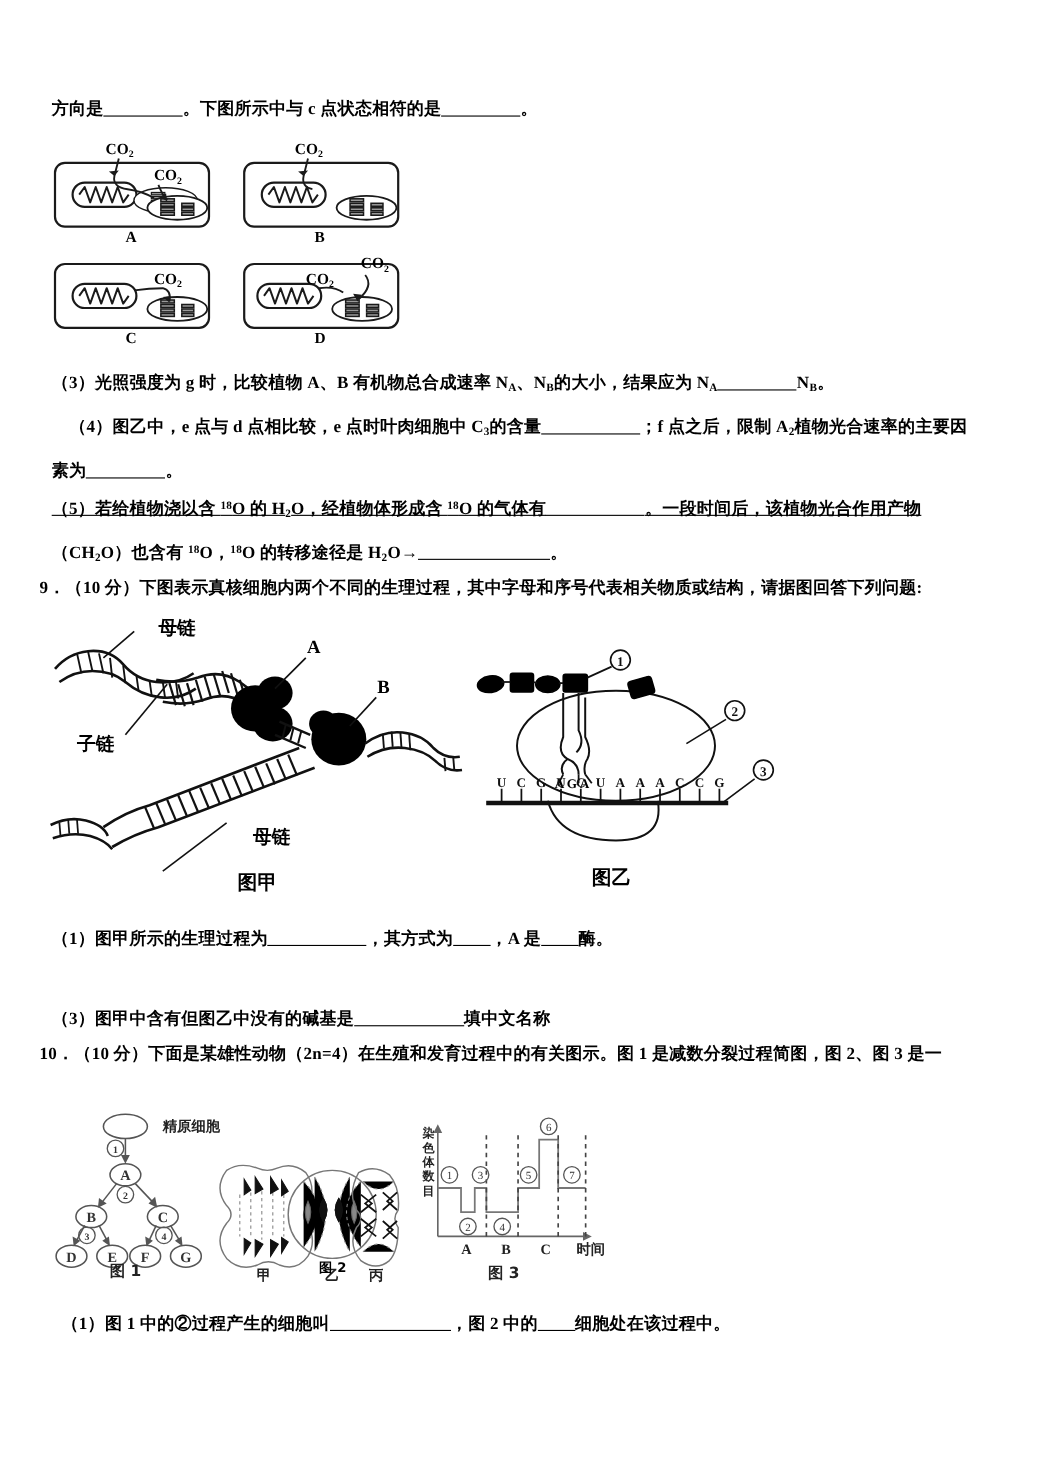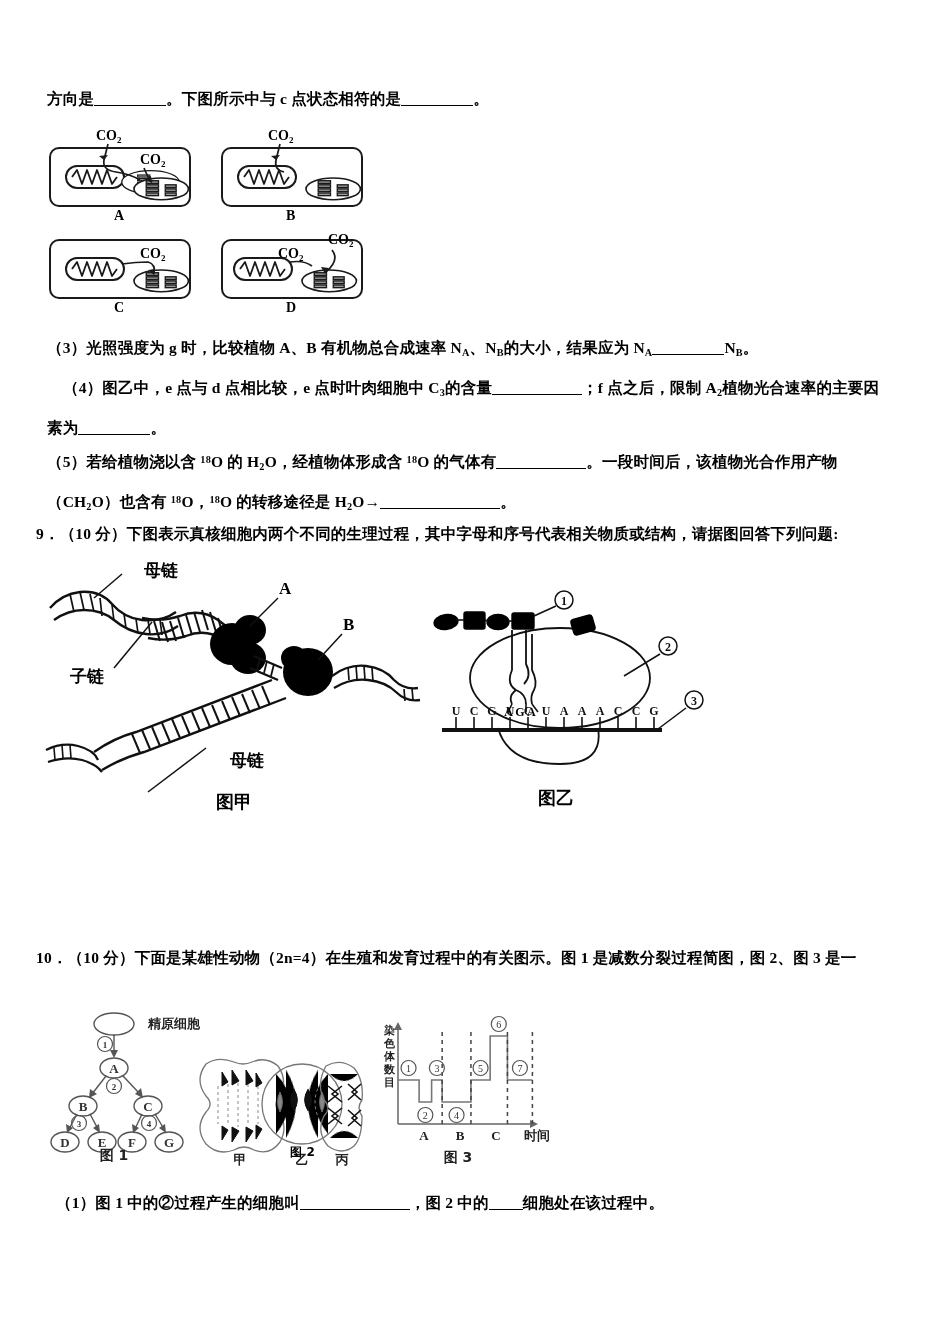--- a/index.html
+++ b/index.html
@@ -160,21 +160,21 @@
     <span>（3）</span><span>光照强度为 g 时，比较植物 A、B 有机物总合成速率 N</span><sub>A</sub><span>、N</span><sub>B</sub><span>的大小，结果应为 N</span><sub>A</sub><span class="blank b72"></span><span>N</span><sub>B</sub><span>。</span>
   </div>
 
   <div class="ln" style="left:47px;top:378px;margin-left:16px;">
     <span>（4）</span><span>图乙中，e 点与 d 点相比较，e 点时叶肉细胞中 C</span><sub>3</sub><span>的含量</span><span class="blank b90"></span><span>；f 点之后，限制 A</span><sub>2</sub><span>植物光合速率的主要因</span>
   </div>
   <div class="ln" style="left:47px;top:418px;">
     <span>素为</span><span class="blank b72"></span><span>。</span>
   </div>
 
-  <div class="ln" style="left:47px;top:452px;">
+  <div class="ln" style="left:47px;top:452px;text-decoration:underline;">
     <span>（5）</span><span>若给植物浇以含 </span><sup>18</sup><span>O 的 H</span><sub>2</sub><span>O，经植物体形成含 </span><sup>18</sup><span>O 的气体有</span><span class="blank b90"></span><span>。一段时间后，该植物光合作用产物</span>
   </div>
   <div class="ln" style="left:47px;top:492px;">
     <span>（CH</span><sub>2</sub><span>O）也含有 </span><sup>18</sup><span>O，</span><sup>18</sup><span>O 的转移途径是 H</span><sub>2</sub><span>O→</span><span class="blank b120"></span><span>。</span>
   </div>
 
   <div class="ln" style="left:36px;top:524px;">
     <span>9．</span><span>（10 分）</span><span>下图表示真核细胞内两个不同的生理过程，其中字母和序号代表相关物质或结构，请据图回答下列问题:</span>
   </div>
 
@@ -383,22 +383,28 @@
         <text x="168" y="131">A</text>
         <text x="186" y="131">C</text>
         <text x="204" y="131">C</text>
         <text x="222" y="131">G</text>
       </g>
 
       <text class="cjk" x="124" y="220" font-size="18" text-anchor="middle">图乙</text>
     </svg>
   </div>
 
-
-
+  <div class="ln" style="left:47px;top:843px;">
+    <span>（1）</span><span>图甲所示的生理过程为</span><span class="blank b90"></span><span>，其方式为</span><span class="blank b34"></span><span>，A 是</span><span class="blank b34"></span><span>酶。</span>
+  </div>
+
+
+  <div class="ln" style="left:47px;top:916px;">
+    <span>（3）</span><span>图甲中含有但图乙中没有的碱基是</span><span class="blank b100"></span><span>填中文名称</span>
+  </div>
 
   <div class="ln" style="left:36px;top:948px;">
     <span>10．</span><span>（10 分）</span><span>下面是某雄性动物（2n=4）在生殖和发育过程中的有关图示。图 1 是减数分裂过程简图，图 2、图 3 是一</span>
   </div>
 
   <div class="fig" style="left:52px;top:1012px;">
     <svg width="160" height="150" viewBox="0 0 160 150">
       <g stroke="#555" fill="none" stroke-width="1.4">
         <ellipse cx="62" cy="12" rx="20" ry="11"></ellipse>
         <ellipse cx="62" cy="56" rx="14" ry="10"></ellipse>

